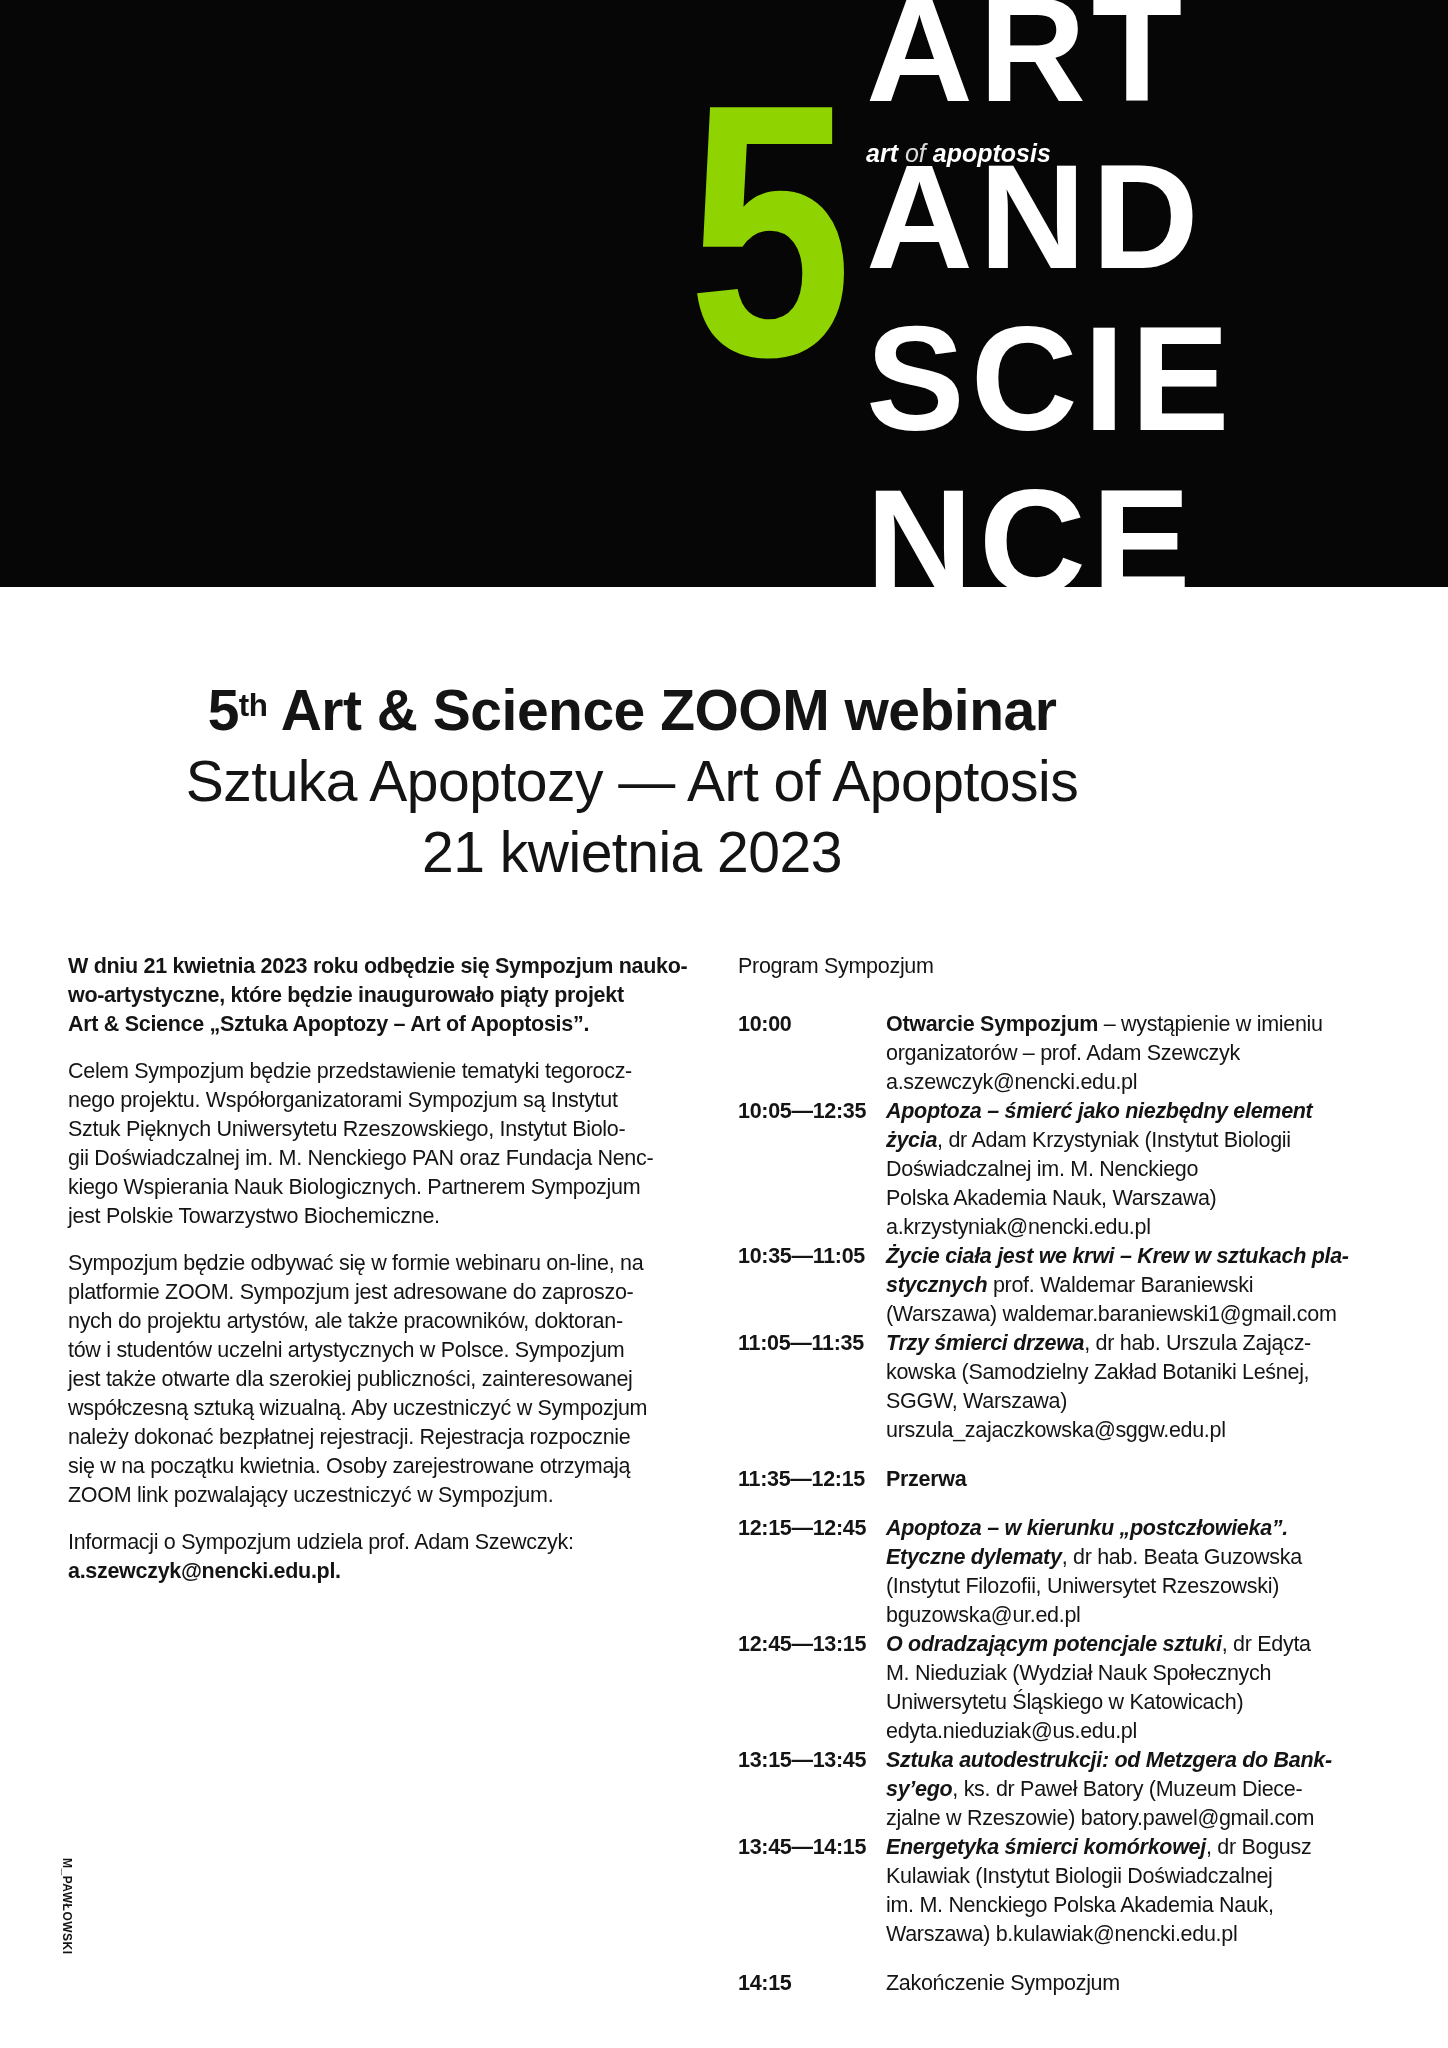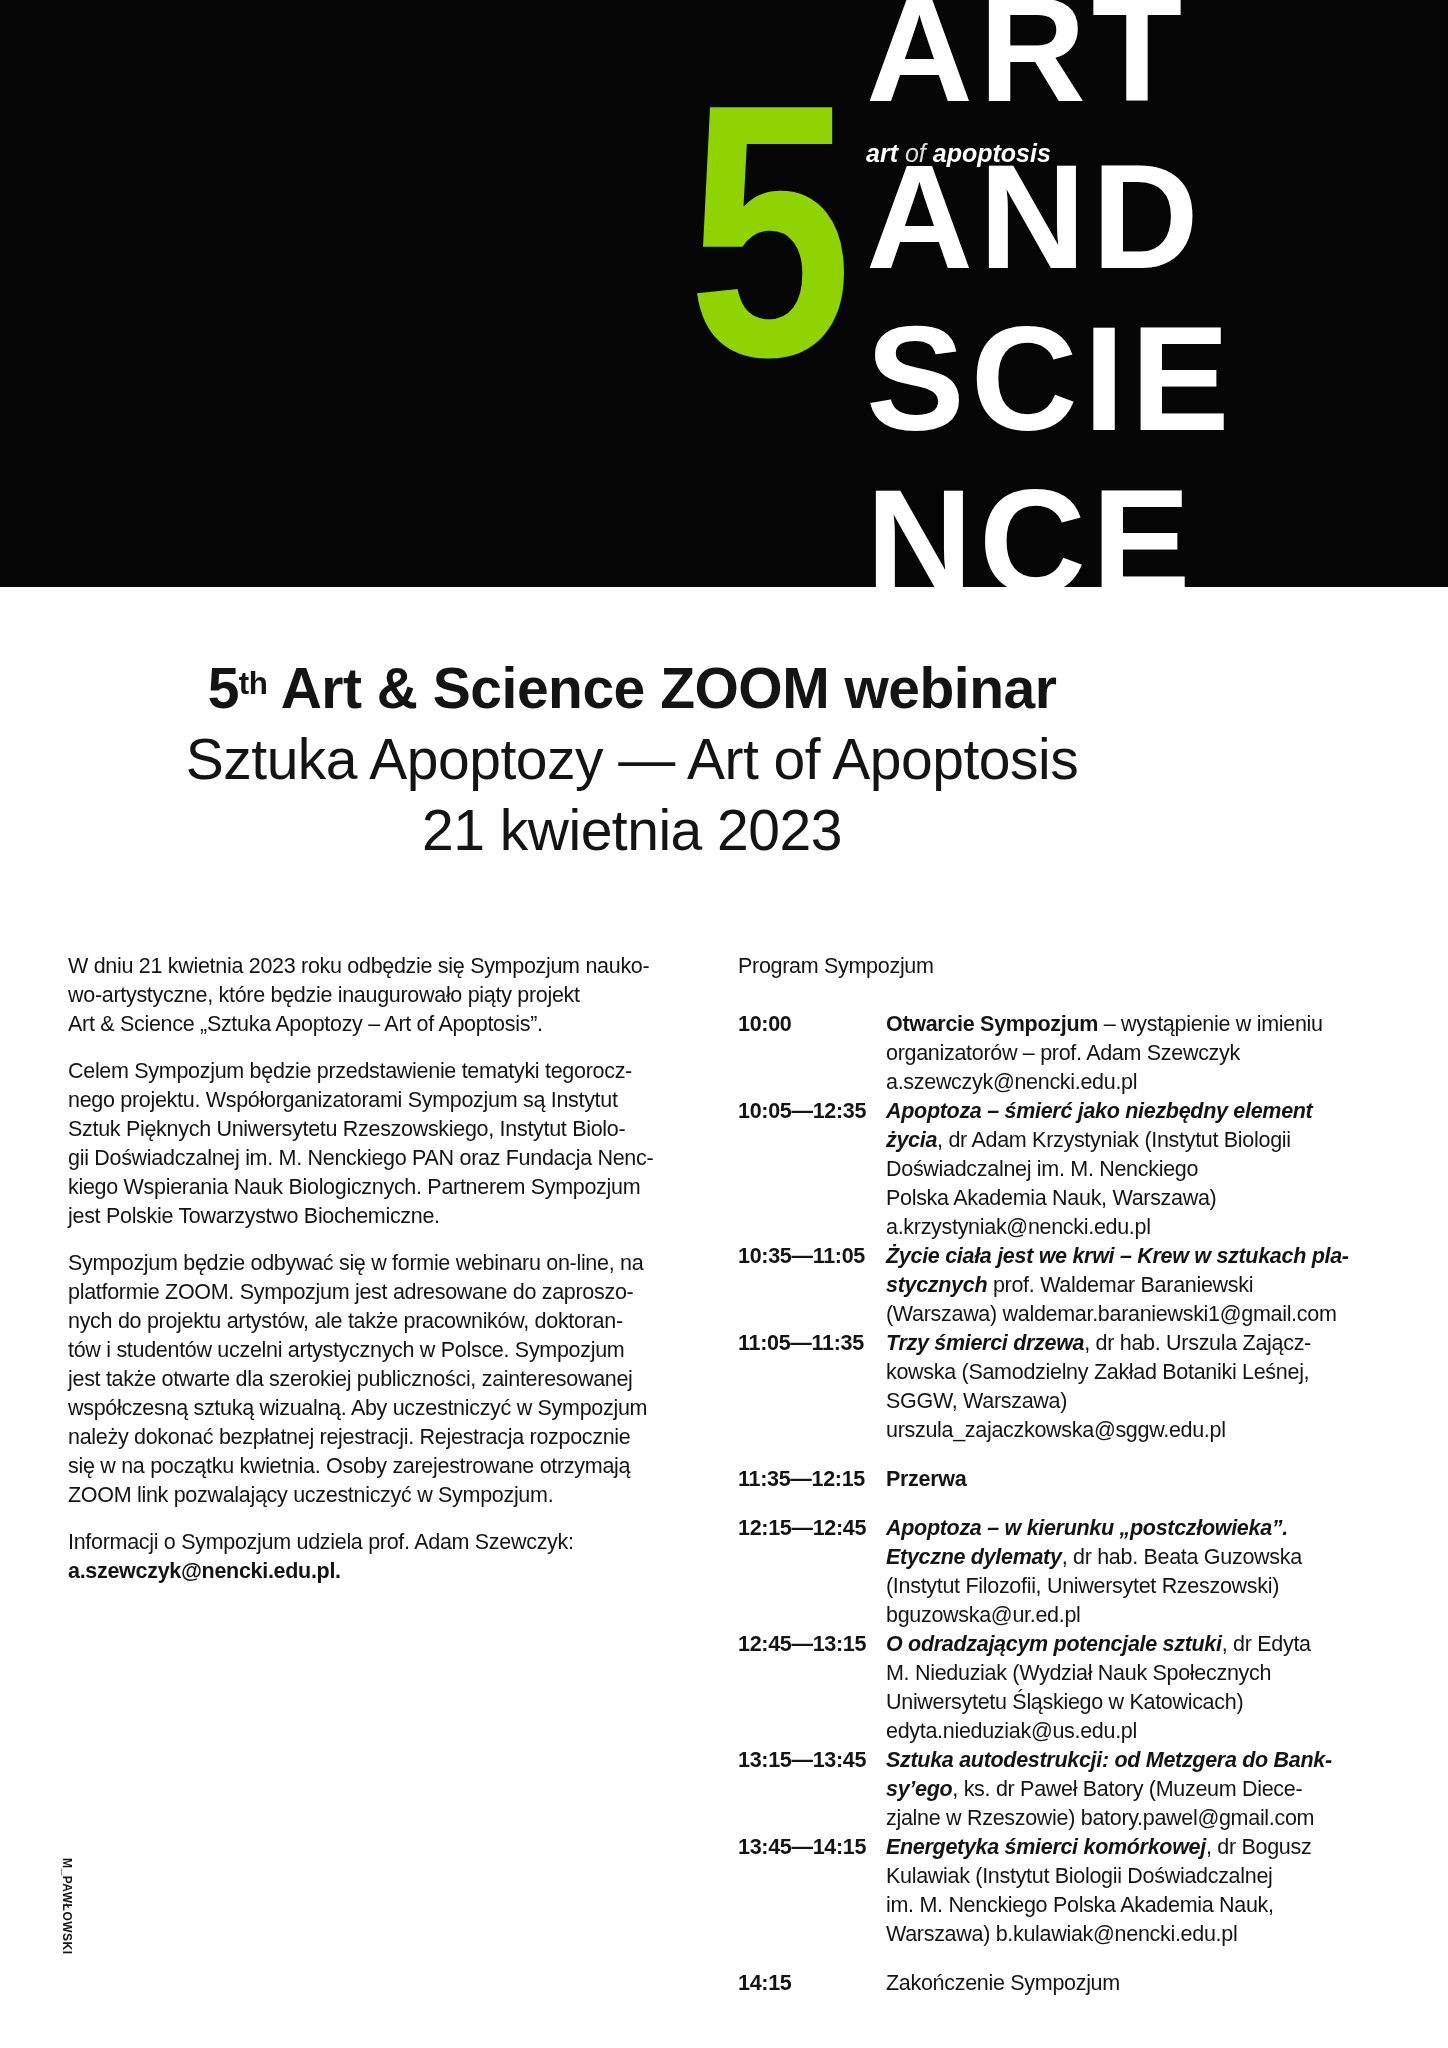--- a/index.html
+++ b/index.html
@@ -16,32 +16,32 @@
   .hline-scie{top:305px;}
   .hline-nce{top:468px;}
   .five{
     position:absolute;left:688px;top:50px;color:#8FD400;font-size:360px;font-weight:700;line-height:1;
     transform:scaleX(0.82);transform-origin:0 0;
   }
   .tagline{position:absolute;left:866px;top:140px;color:#fff;font-size:25px;font-style:italic;line-height:1.1;white-space:nowrap;}
   .tagline .tg-b{font-weight:700;}
   .tagline .tg-l{font-weight:400;opacity:.85;}
   
-  .title-block{position:absolute;left:0;top:648px;width:1264px;text-align:center;line-height:71px;color:#141414;}
+  .title-block{position:absolute;left:0;top:670px;width:1264px;text-align:center;line-height:71px;color:#141414;}
   .title-line1{font-size:57px;font-weight:700;letter-spacing:-0.5px;}
   .title-line1 .sup{font-size:0.55em;vertical-align:0.45em;}
   .title-line2{font-size:57px;font-weight:400;letter-spacing:-0.5px;}
   .title-line3{font-size:57px;font-weight:400;letter-spacing:-0.5px;}
   
   .intro{
     position:absolute;left:68px;top:952px;width:690px;
     font-size:21.5px;line-height:29px;letter-spacing:-0.3px;
   }
   .intro p{margin:0 0 18px 0;white-space:pre-line;}
-  .intro .p-bold{font-weight:400;}
+  .intro .p-bold{font-weight:700;}
   .b{font-weight:700;}
   .program{
     position:absolute;left:738px;top:952px;width:700px;
     font-size:21.5px;line-height:29px;letter-spacing:-0.3px;
   }
   .program-heading{font-weight:400;margin:0 0 29px 0;}
   .entry{display:flex;align-items:flex-start;}
   .entry.gap{margin-top:20px;}
   .time{flex:0 0 148px;width:148px;font-weight:700;white-space:nowrap;}
   .desc{margin:0;width:530px;white-space:pre-line;}

